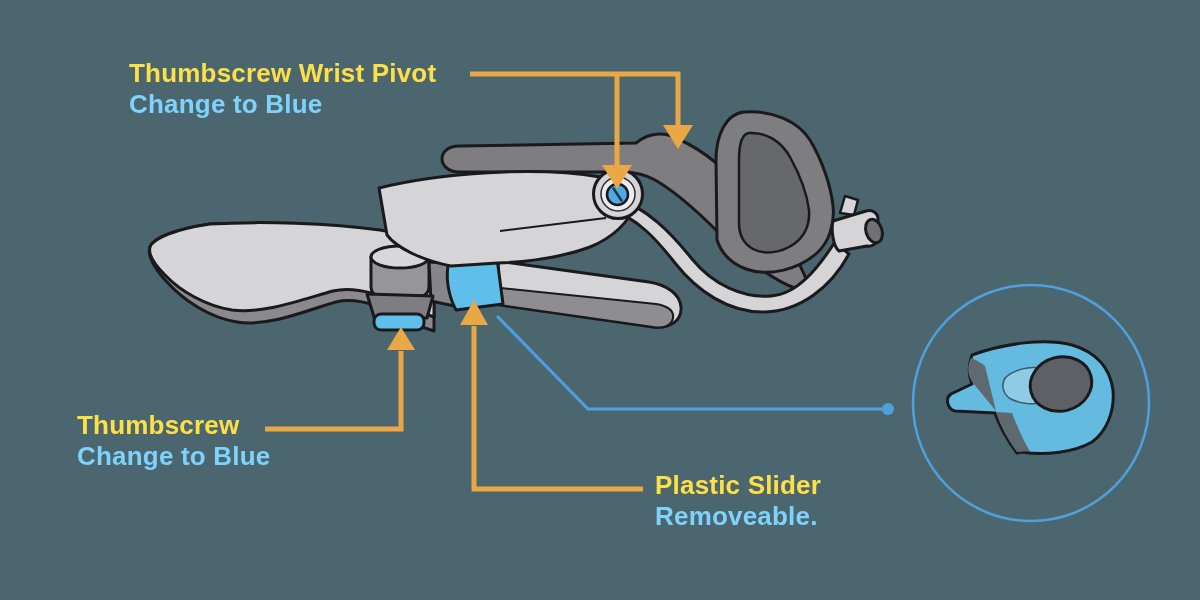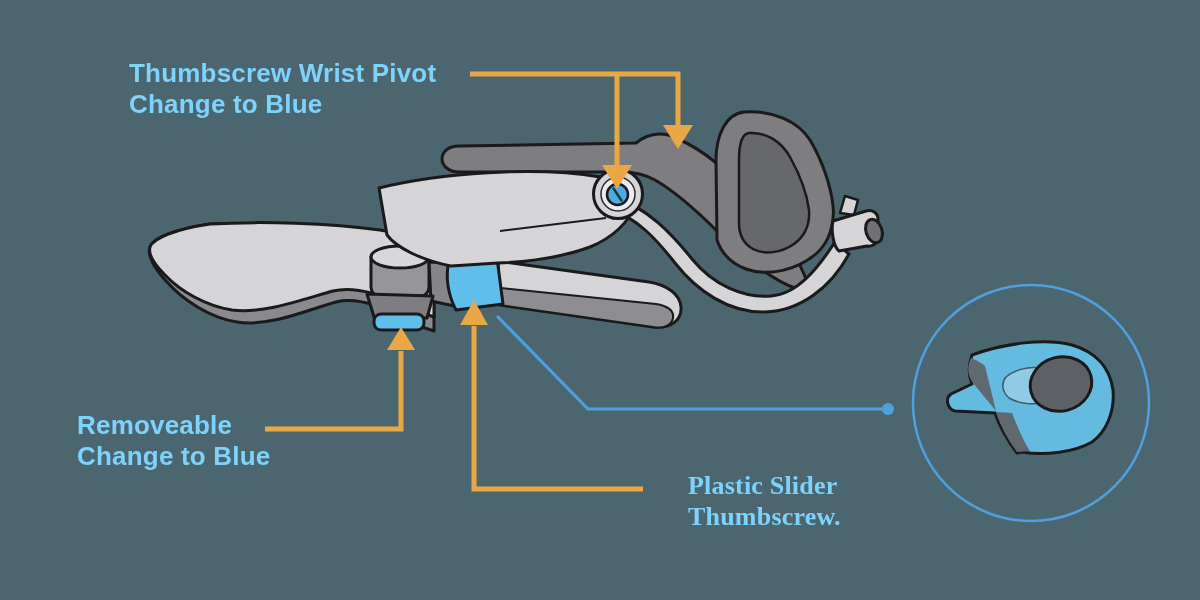--- a/index.html
+++ b/index.html
@@ -1,24 +1,24 @@
 <!DOCTYPE html>
 <html><head>
 <meta charset="utf-8">
 <style>
   html,body{margin:0;padding:0;background:#4C6670;}
   .stage{position:relative;width:1200px;height:600px;overflow:hidden;background:#4C6670;
          font-family:"Liberation Sans",sans-serif;}
   .stage svg{position:absolute;left:0;top:0;}
   .anno{position:absolute;font-weight:700;font-size:26px;line-height:31px;letter-spacing:.2px;white-space:nowrap;}
-  .anno .t{color:#7dd3fc;}
+  .anno .t{color:#fde047;}
   .anno .s{color:#7dd3fc;}
   #anno-wrist-pivot{left:129px;top:58px;}
   #anno-thumbscrew{left:77px;top:410px;}
-  #anno-plastic-slider{left:688px;top:470px;font-family:Liberation Serif, serif;}
+  #anno-plastic-slider{left:655px;top:470px;}
 </style>
 </head>
 <body>
 
 <div class="stage">
 
 <svg width="1200" height="600" viewBox="0 0 1200 600">
 
   <g stroke="#1A1A1C" stroke-width="3" stroke-linejoin="round">
     <path fill="#7E7E80" d="M 459,146 L 636,143 C 648,133 664,131 678,139 C 704,150 734,176 762,208
@@ -109,22 +109,22 @@
     <ellipse cx="1061" cy="384" rx="31" ry="27" transform="rotate(-15 1061 384)" fill="#5D6165" stroke="#1A1A1C" stroke-width="3"></ellipse>
   </g>
 </svg>
 
   <div class="anno" id="anno-wrist-pivot">
     <div class="t">Thumbscrew Wrist Pivot</div>
     <div class="s">Change to Blue</div>
   </div>
 
   <div class="anno" id="anno-thumbscrew">
-    <div class="t">Removeable</div>
+    <div class="t">Thumbscrew</div>
     <div class="s">Change to Blue</div>
   </div>
 
   <div class="anno" id="anno-plastic-slider">
     <div class="t">Plastic Slider</div>
-    <div class="s">Thumbscrew.</div>
+    <div class="s">Removeable.</div>
   </div>
 
 </div>
 
 </body></html>

